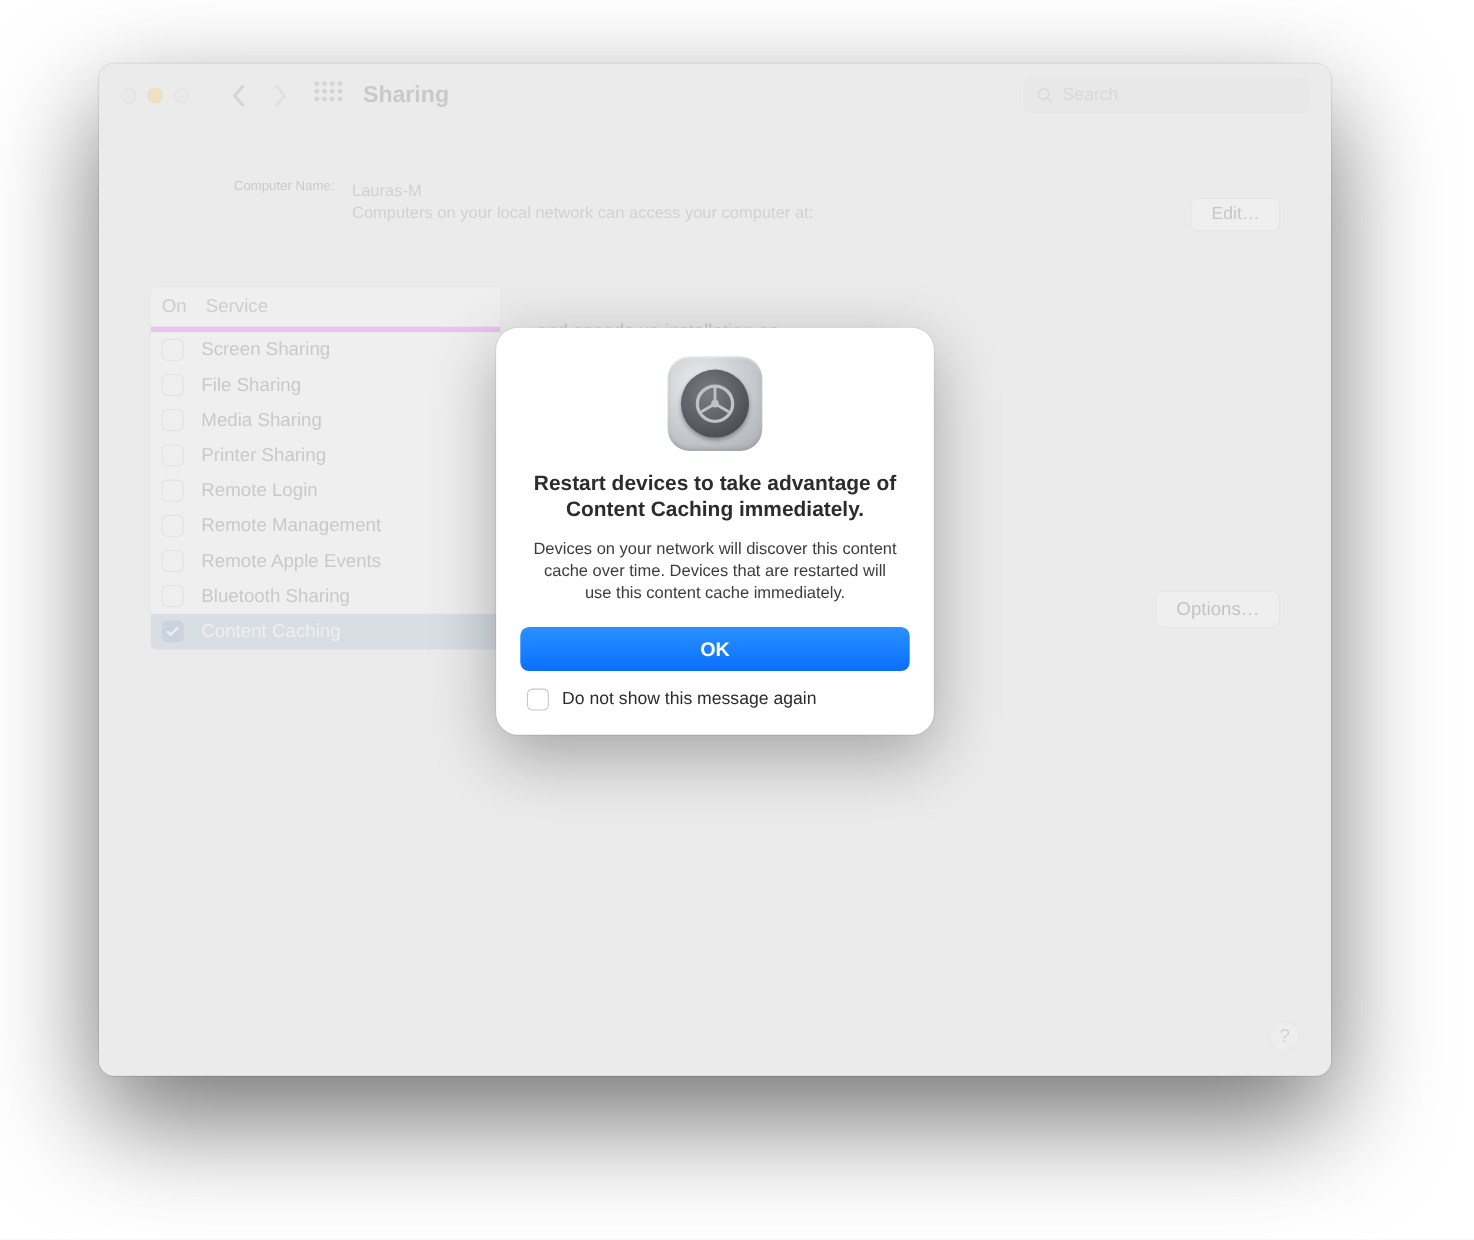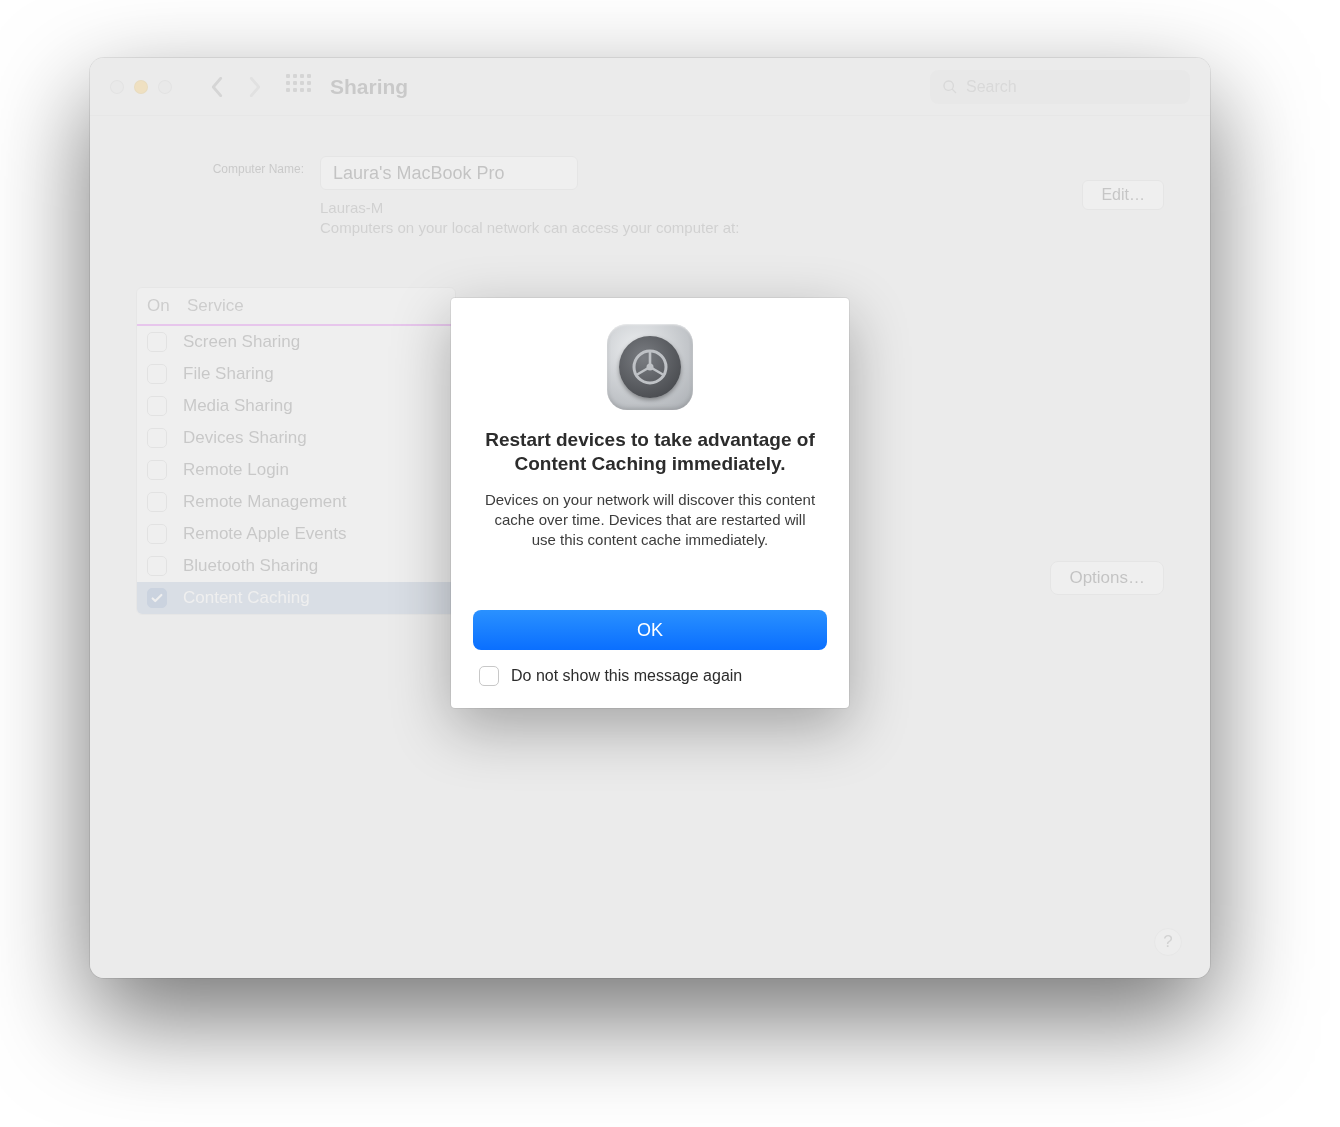--- a/index.html
+++ b/index.html
@@ -101,21 +101,21 @@
   .services-table {
     width: 320px;
     background: #fff;
     border: 1px solid #d7d7d7;
     border-radius: 6px;
     overflow: hidden;
     font-size: 17px;
   }
   .services-table .hdr {
     display: flex; padding: 8px 10px; color: #666;
-    border-bottom: 2px solid #d946ef;
+    border-bottom: 5px solid #d946ef;
   }
   .hdr .on { width: 40px; }
   .svc-row {
     display: flex; align-items: center;
     padding: 4px 10px;
     height: 32px;
     color: #505050;
   }
   .svc-row .cb {
     width: 20px; height: 20px;
@@ -158,21 +158,21 @@
     background: rgba(235,235,235,0.78);
     pointer-events: none;
   }
 
   
   .modal {
     position: absolute;
     left: 50%; top: 240px; transform: translateX(-50%);
     width: 398px;
     background: #fff;
-    border-radius: 4px;
+    border-radius: 20px;
     box-shadow: 0 20px 60px rgba(0,0,0,0.30), 0 0 0 1px rgba(0,0,0,0.06);
     padding: 26px 22px 22px 22px;
     text-align: center;
   }
   .modal-icon {
     width: 86px; height: 86px; margin: 0 auto 18px auto;
     border-radius: 20px;
     background: radial-gradient(circle at 35% 30%, #eceef0, #a9adb2);
     display: flex; align-items: center; justify-content: center;
     box-shadow: inset 0 1px 2px rgba(255,255,255,0.6), inset 0 -2px 4px rgba(0,0,0,0.15);
@@ -188,24 +188,23 @@
     line-height: 1.25; margin-bottom: 14px;
     padding: 0 10px;
   }
   .modal p.body {
     font-size: 15px; color: #3c3c3c; line-height: 1.35;
     padding: 0 8px; margin-bottom: 20px;
   }
   .ok-btn {
     width: 100%; height: 40px;
     background: linear-gradient(#2a91ff, #0a6fff);
-    color: #fff; font-size: 18px; font-weight: 400;
+    color: #fff; font-size: 18px; font-weight: 700;
     border: none; border-radius: 8px;
     margin-bottom: 16px;
-    margin-top: 40px;
   }
   .dns-row {
     display: flex; align-items: center; gap: 12px;
     justify-content: flex-start;
     padding: 0 6px;
   }
   .dns-row .cb2 {
     width: 20px; height: 20px; border: 1.5px solid #c8c8c8;
     border-radius: 5px; background: #fff;
   }
@@ -252,21 +251,20 @@
           <path d="M10 2a8 8 0 1 0 4.9 14.3l5.4 5.4 1.4-1.4-5.4-5.4A8 8 0 0 0 10 2zm0 2a6 6 0 1 1 0 12 6 6 0 0 1 0-12z"></path>
         </svg>
       <span>Search</span>
     </div>
   </div>
 
   <div class="content">
     <div class="row">
       <div class="label">Computer Name:</div>
       <div style="flex:1">
-        <input class="cname-input" value="Laura's MacBook Pro" style="">
         <div class="hint">
           <div>Lauras-M</div>
           <div>Computers on your local network can access your computer at:</div>
         </div>
       </div>
       <button class="editbtn">Edit…</button>
     </div>
 
     <div class="services-wrap">
       <div class="services-table">
@@ -282,21 +280,21 @@
             <div class="svc-row">
               <div class="cb"></div>
               <div>File Sharing</div>
             </div>
             <div class="svc-row">
               <div class="cb"></div>
               <div>Media Sharing</div>
             </div>
             <div class="svc-row">
               <div class="cb"></div>
-              <div>Devices Sharing</div>
+              <div>Printer Sharing</div>
             </div>
             <div class="svc-row">
               <div class="cb"></div>
               <div>Remote Login</div>
             </div>
             <div class="svc-row">
               <div class="cb"></div>
               <div>Remote Management</div>
             </div>
             <div class="svc-row">

